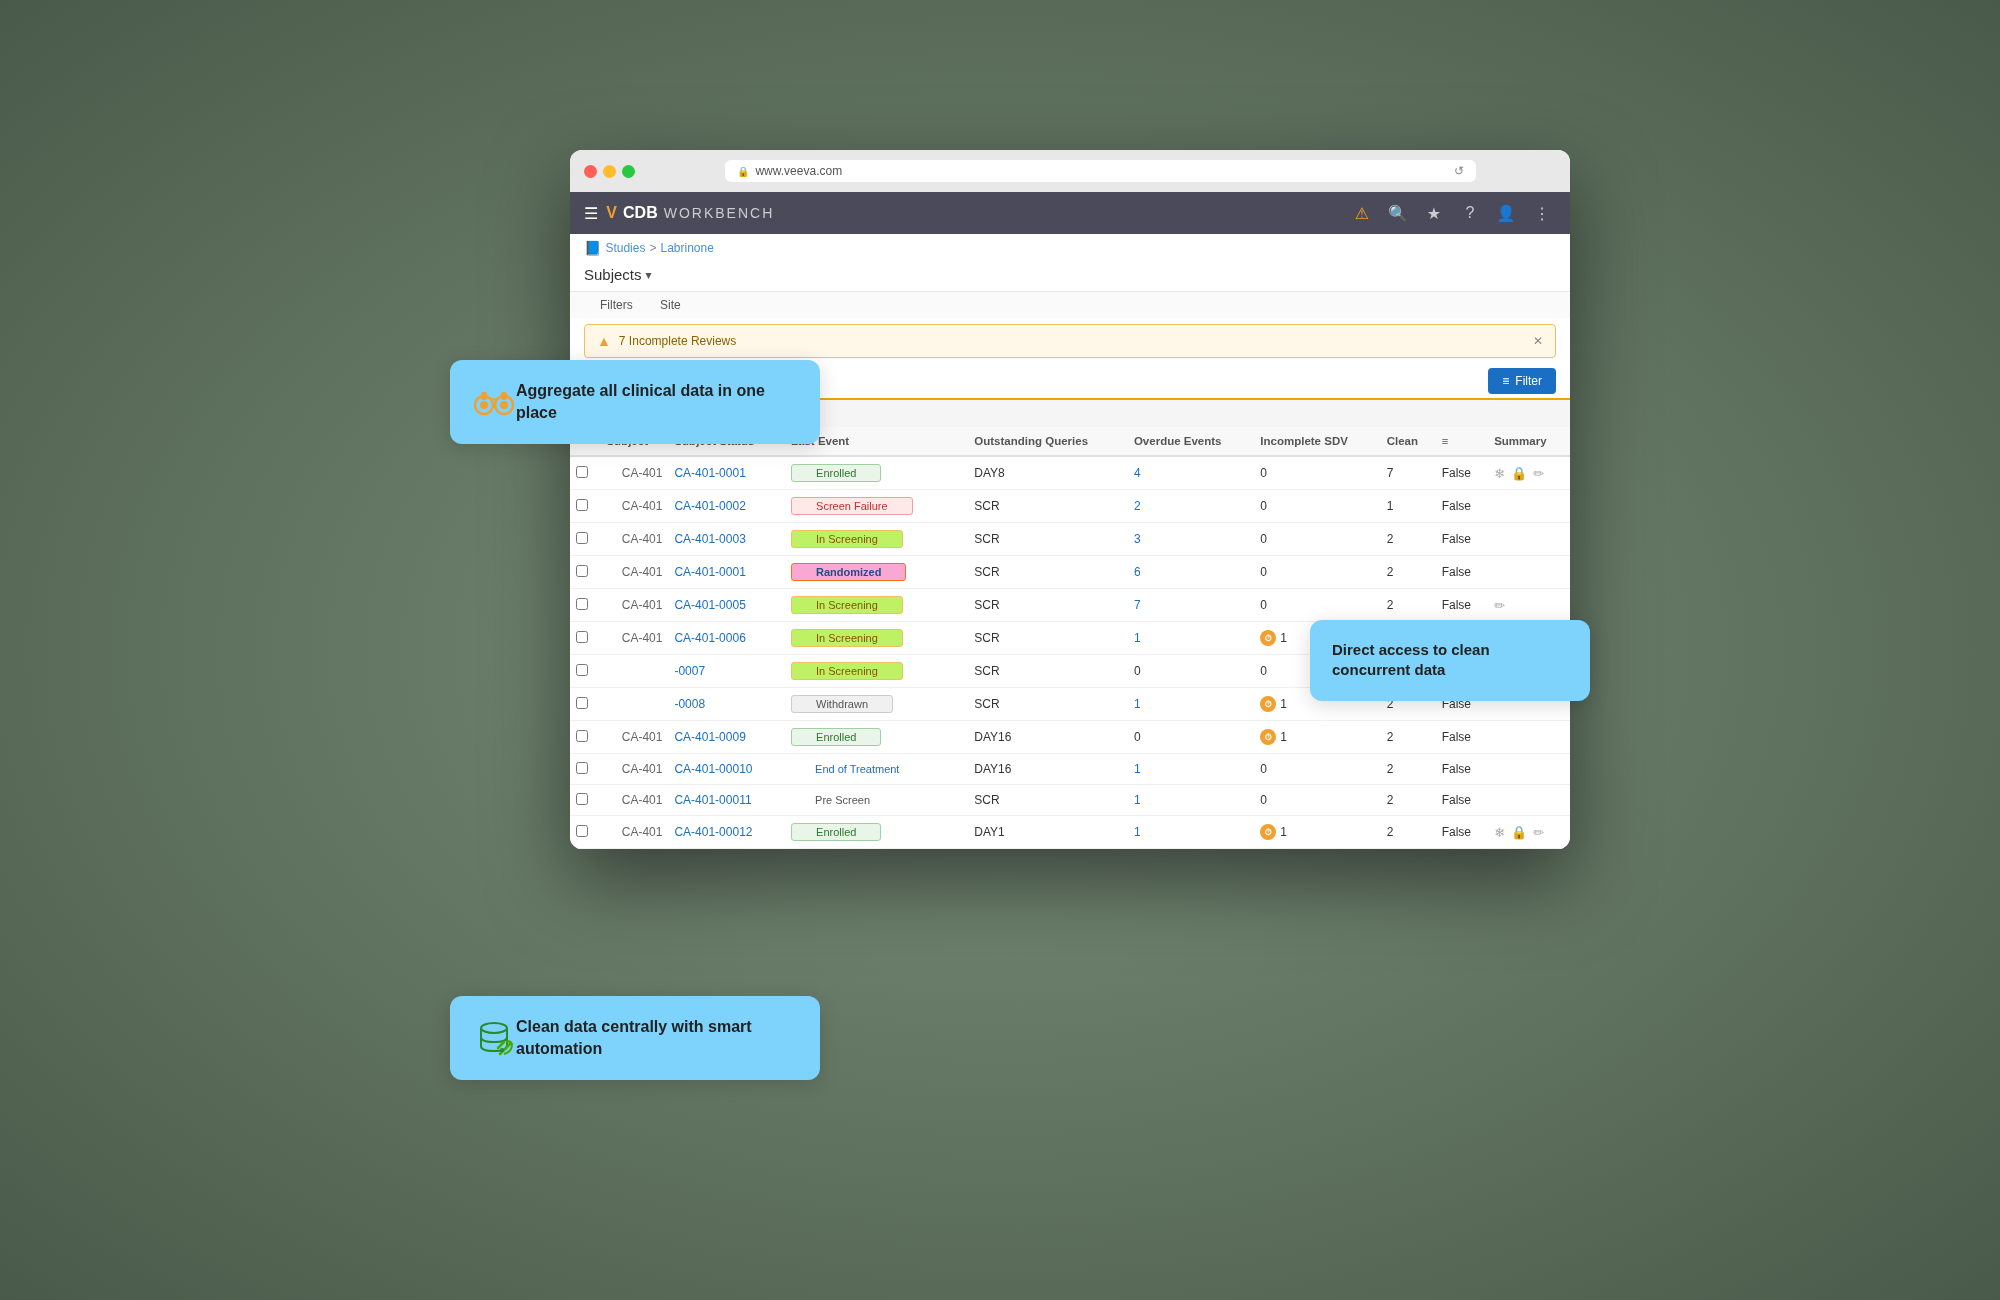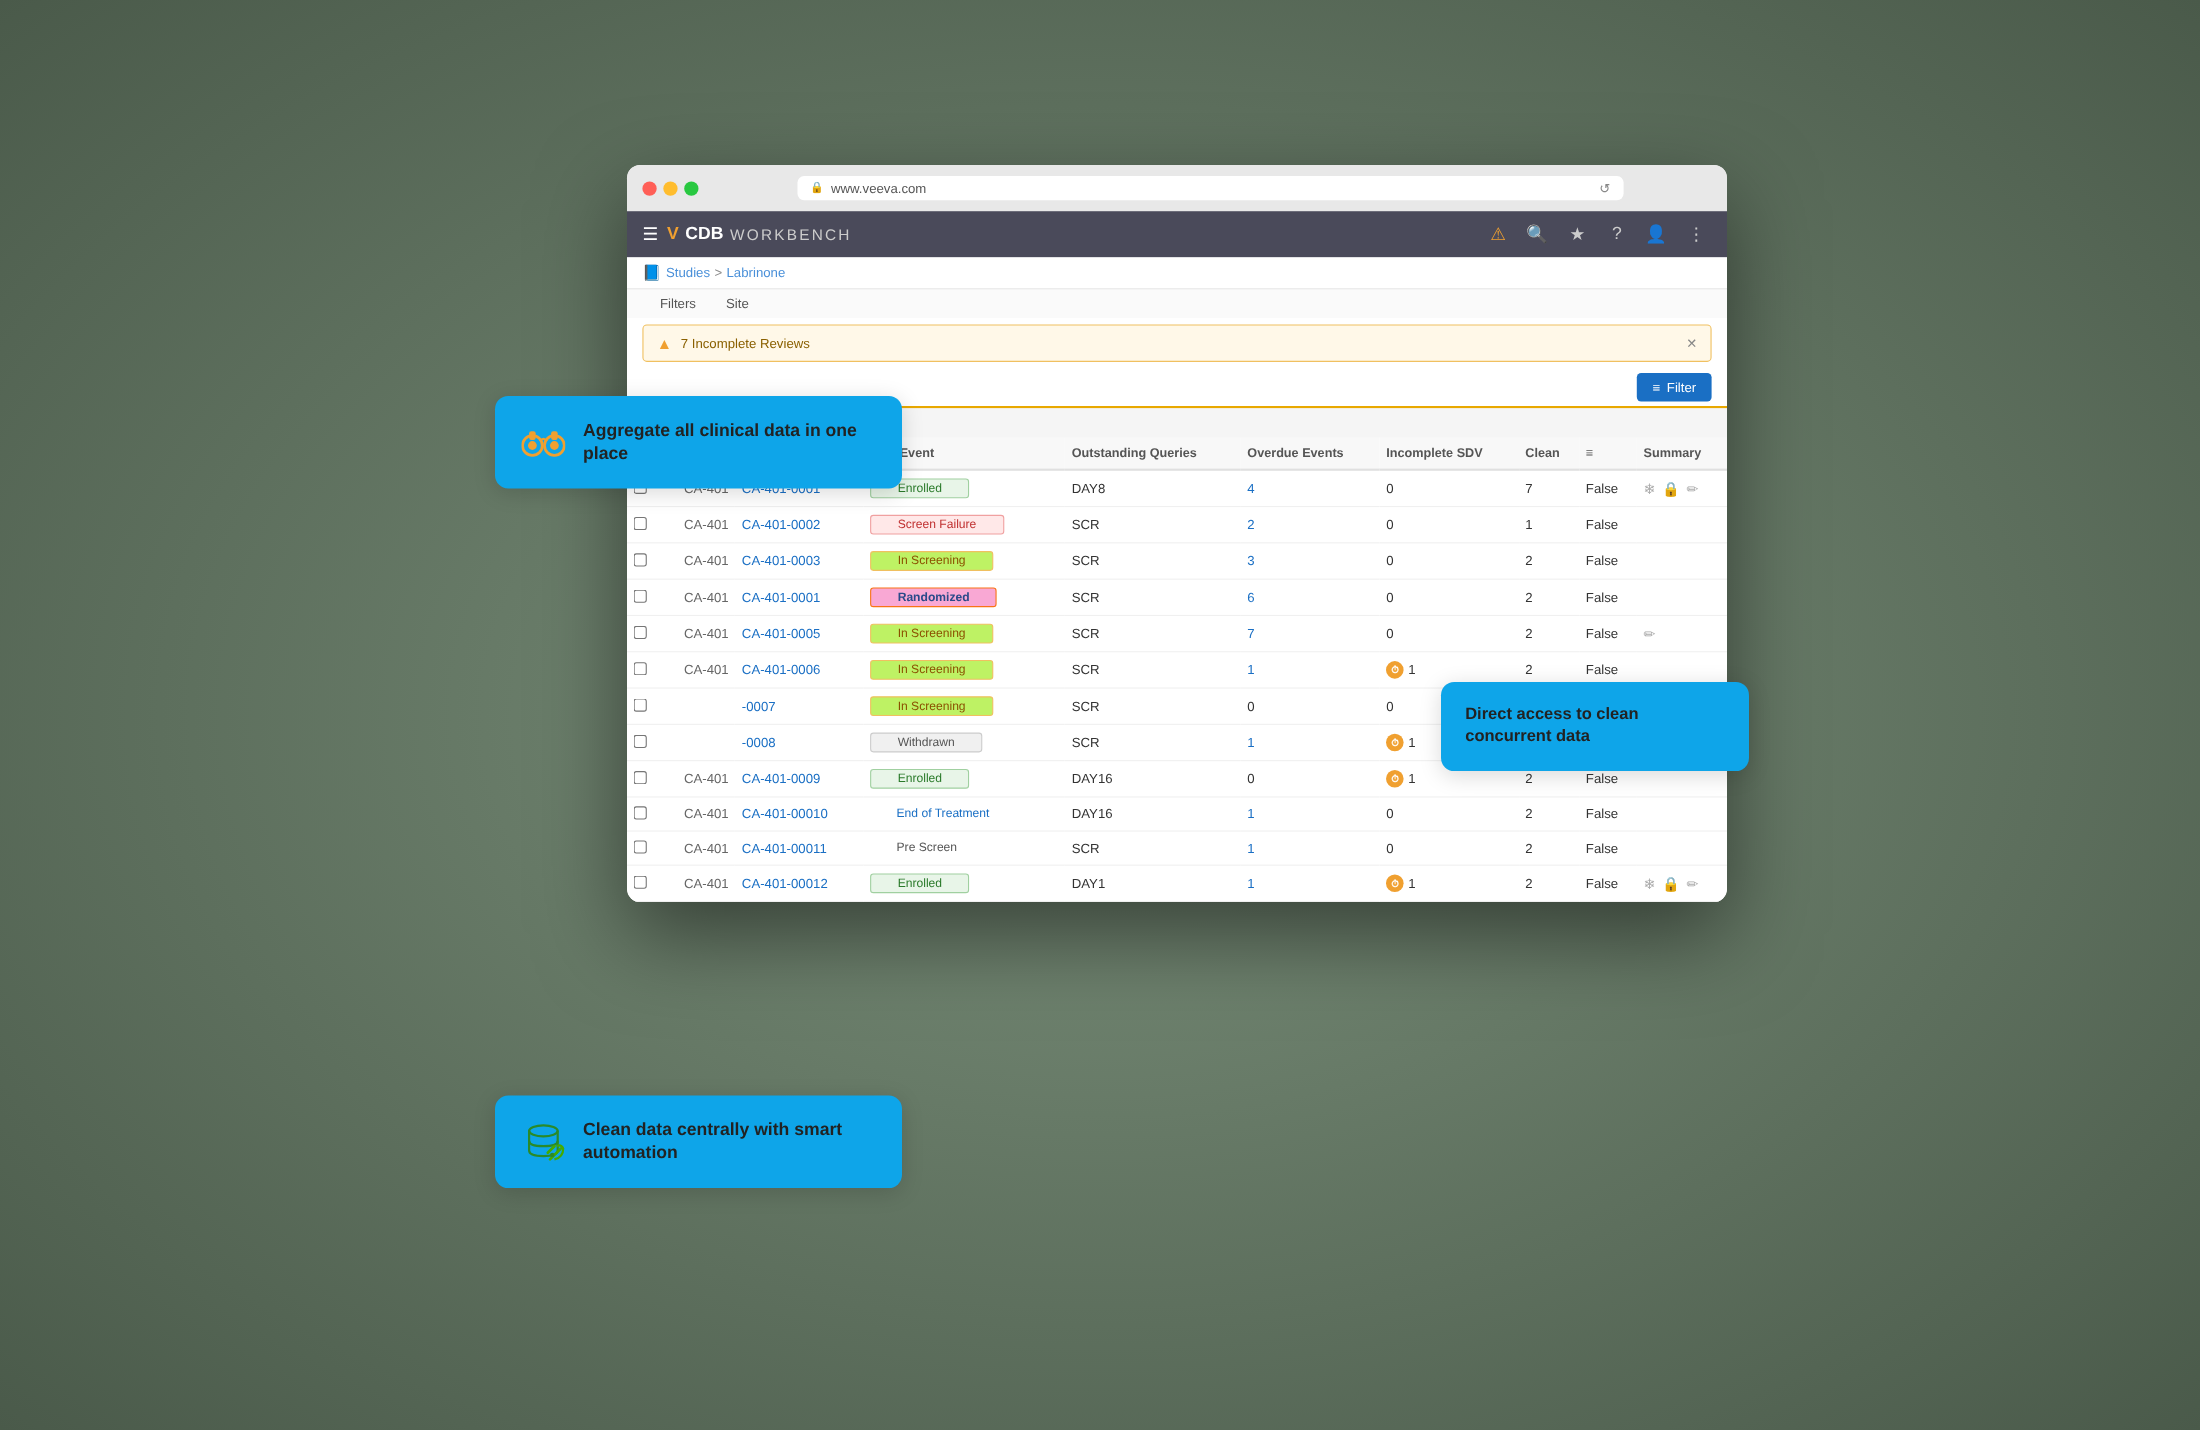--- a/index.html
+++ b/index.html
@@ -326,27 +326,26 @@
 
     .summary-icon {
       color: #aaa;
       font-size: 13px;
       cursor: pointer;
     }
 
     
     .callout-card {
       position: absolute;
-      background: #0ea5e9;
+      background: #7dd3fc;
       border-radius: 12px;
       box-shadow: 0 4px 20px rgba(0,0,0,0.15);
       padding: 20px 22px;
       display: flex;
-      align-items: flex-end;
-      gap: 14px;
+      align-items: center;
     }
 
     .callout-left {
       top: 260px;
       left: 0px;
       width: 370px;
     }
 
     .callout-right {
       top: 520px;
@@ -430,20 +429,24 @@
         </div>
       </div>
 
       <div class="breadcrumb">
         <span class="breadcrumb-icon">📘</span>
         <a class="breadcrumb-link">Studies</a>
         <span class="breadcrumb-sep">&gt;</span>
         <span class="breadcrumb-current">Labrinone</span>
       </div>
 
+      <div class="subjects-header">
+        <span>Subjects</span>
+        <span class="dropdown-arrow">▾</span>
+      </div>
 
       <div class="filter-area">
         <div class="filter-row">
           <span class="filters-label">Filters</span>
           <span class="site-label">Site</span>
         </div>
       </div>
 
       <div class="reviews-banner">
         <span class="warn-icon">▲</span>

